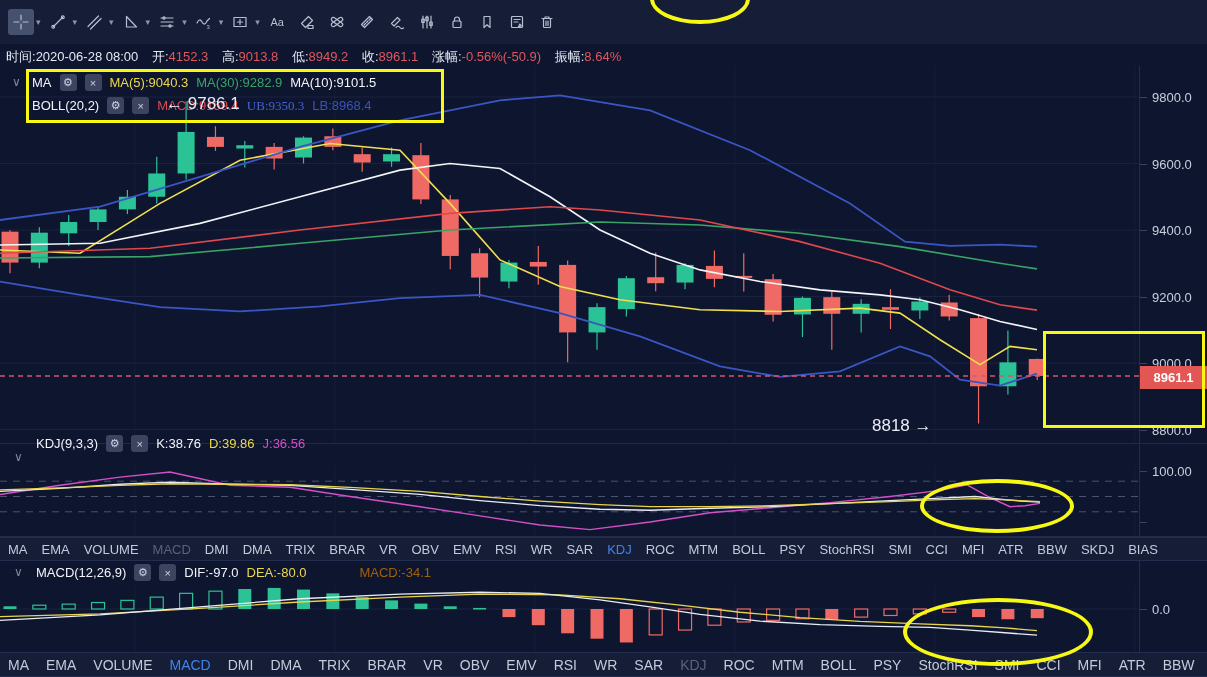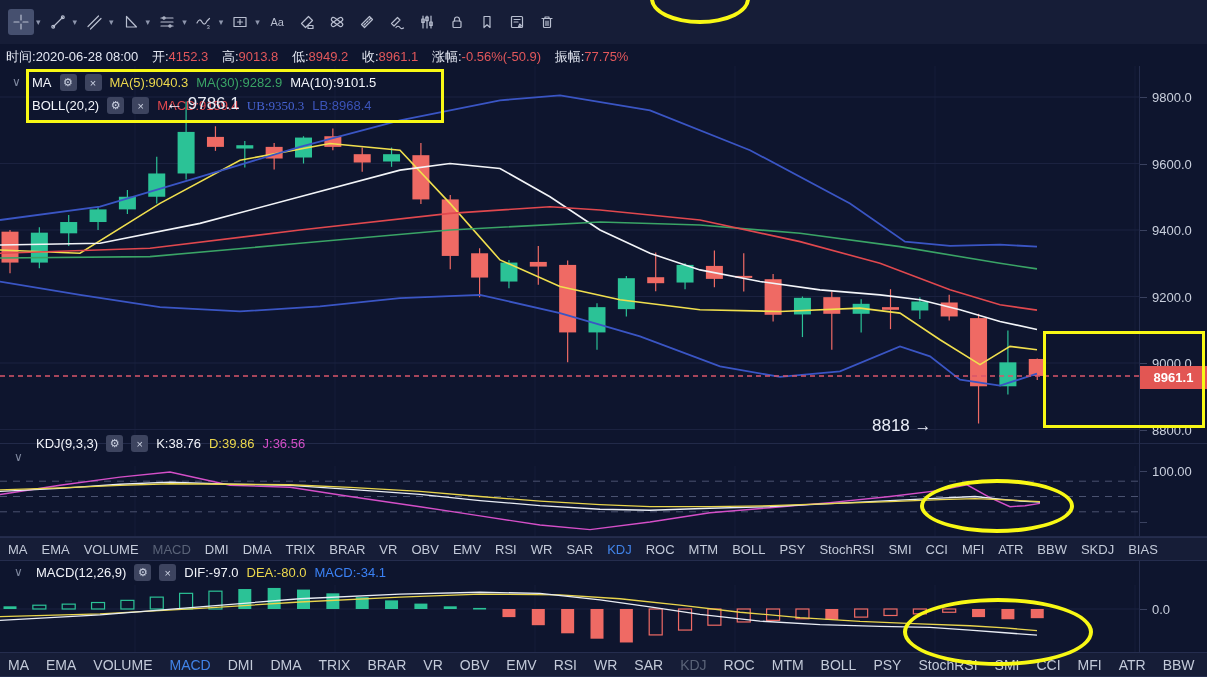--- a/index.html
+++ b/index.html
@@ -21,21 +21,21 @@
   svg.panel{position:absolute;left:0;}
   .axis-border{position:absolute;left:1139px;top:66px;width:1px;height:586px;background:#242c4c;}
   .hline{position:absolute;left:0;width:1207px;height:1px;background:#222a49;}
   .tick-label{position:absolute;left:1152px;font-size:13px;color:#c9cfdd;}
   .tick-dash{position:absolute;left:1140px;width:7px;height:1px;background:#3a4260;}
   
   .chev{position:absolute;color:#7e879e;font-size:12px;}
   .legend{position:absolute;font-size:13px;white-space:nowrap;display:flex;align-items:center;gap:8px;}
   .mini-btn{width:17px;height:17px;background:#3d445f;border-radius:3px;color:#ccd2e2;font-size:11px;display:inline-flex;align-items:center;justify-content:center;cursor:pointer;}
   .lg-white{color:#f2f4fa;} .lg-yellow{color:#ecd84d;} .lg-green{color:#3aa466;} .lg-red{color:#e0484e;}
-  .lg-blue{color:#4663d2;font-family:Liberation Serif, serif;} .lg-blue2{color:#3b53b8;} .lg-mag{color:#d44fc8;} .lg-pink{color:#3b82f6;}
+  .lg-blue{color:#4663d2;font-family:Liberation Serif, serif;} .lg-blue2{color:#3b53b8;} .lg-mag{color:#d44fc8;} .lg-pink{color:#a16207;margin-left:45px;}
   
   .tabs{position:absolute;left:0;width:1207px;background:#161d37;display:flex;align-items:center;padding-left:8px;box-sizing:border-box;border-top:1px solid #252d4e;border-bottom:1px solid #252d4e;}
   .tabs .tab{color:#c3cad9;cursor:pointer;}
   .tabs .tab.dim{color:#5a6378;}
   .tabs .tab.active{color:#4183e8;}
   
   .anno{position:absolute;border:3px solid #f8f815;pointer-events:none;z-index:30;}
   .anno.ellipse{border-radius:50%;border-width:4px;}
   .txt-anno{position:absolute;color:#e8ecf6;font-size:17px;z-index:20;white-space:nowrap;}
   .price-tag{position:absolute;left:1140px;width:67px;height:23px;background:#e25653;color:#fff;font-size:13px;font-weight:bold;display:flex;align-items:center;justify-content:center;z-index:10;}
@@ -207,21 +207,21 @@
       </div>
   </div>
 
   <div class="infobar">
     <span class="lbl">时间:</span><span class="lbl">2020-06-28 08:00</span><span class="sp"></span>
     <span class="lbl">开:</span><span class="val">4152.3</span><span class="sp"></span>
     <span class="lbl">高:</span><span class="val">9013.8</span><span class="sp"></span>
     <span class="lbl">低:</span><span class="val">8949.2</span><span class="sp"></span>
     <span class="lbl">收:</span><span class="val">8961.1</span><span class="sp"></span>
     <span class="lbl">涨幅:</span><span class="val">-0.56%(-50.9)</span><span class="sp"></span>
-    <span class="lbl">振幅:</span><span class="val">77.75%</span>
+    <span class="lbl">振幅:</span><span class="val">8.64%</span>
   </div>
 
   <svg id="main-chart" class="panel" style="top:66px" width="1140" height="377">
       <line x1="135" y1="0" x2="135" y2="377" stroke="#151c38" stroke-width="1"></line>
       <line x1="335" y1="0" x2="335" y2="377" stroke="#151c38" stroke-width="1"></line>
       <line x1="535" y1="0" x2="535" y2="377" stroke="#151c38" stroke-width="1"></line>
       <line x1="735" y1="0" x2="735" y2="377" stroke="#151c38" stroke-width="1"></line>
       <line x1="935" y1="0" x2="935" y2="377" stroke="#151c38" stroke-width="1"></line>
       <line x1="1135" y1="0" x2="1135" y2="377" stroke="#151c38" stroke-width="1"></line>
       <line x1="0" y1="31" x2="1140" y2="31" stroke="#1b2240" stroke-width="1"></line>

